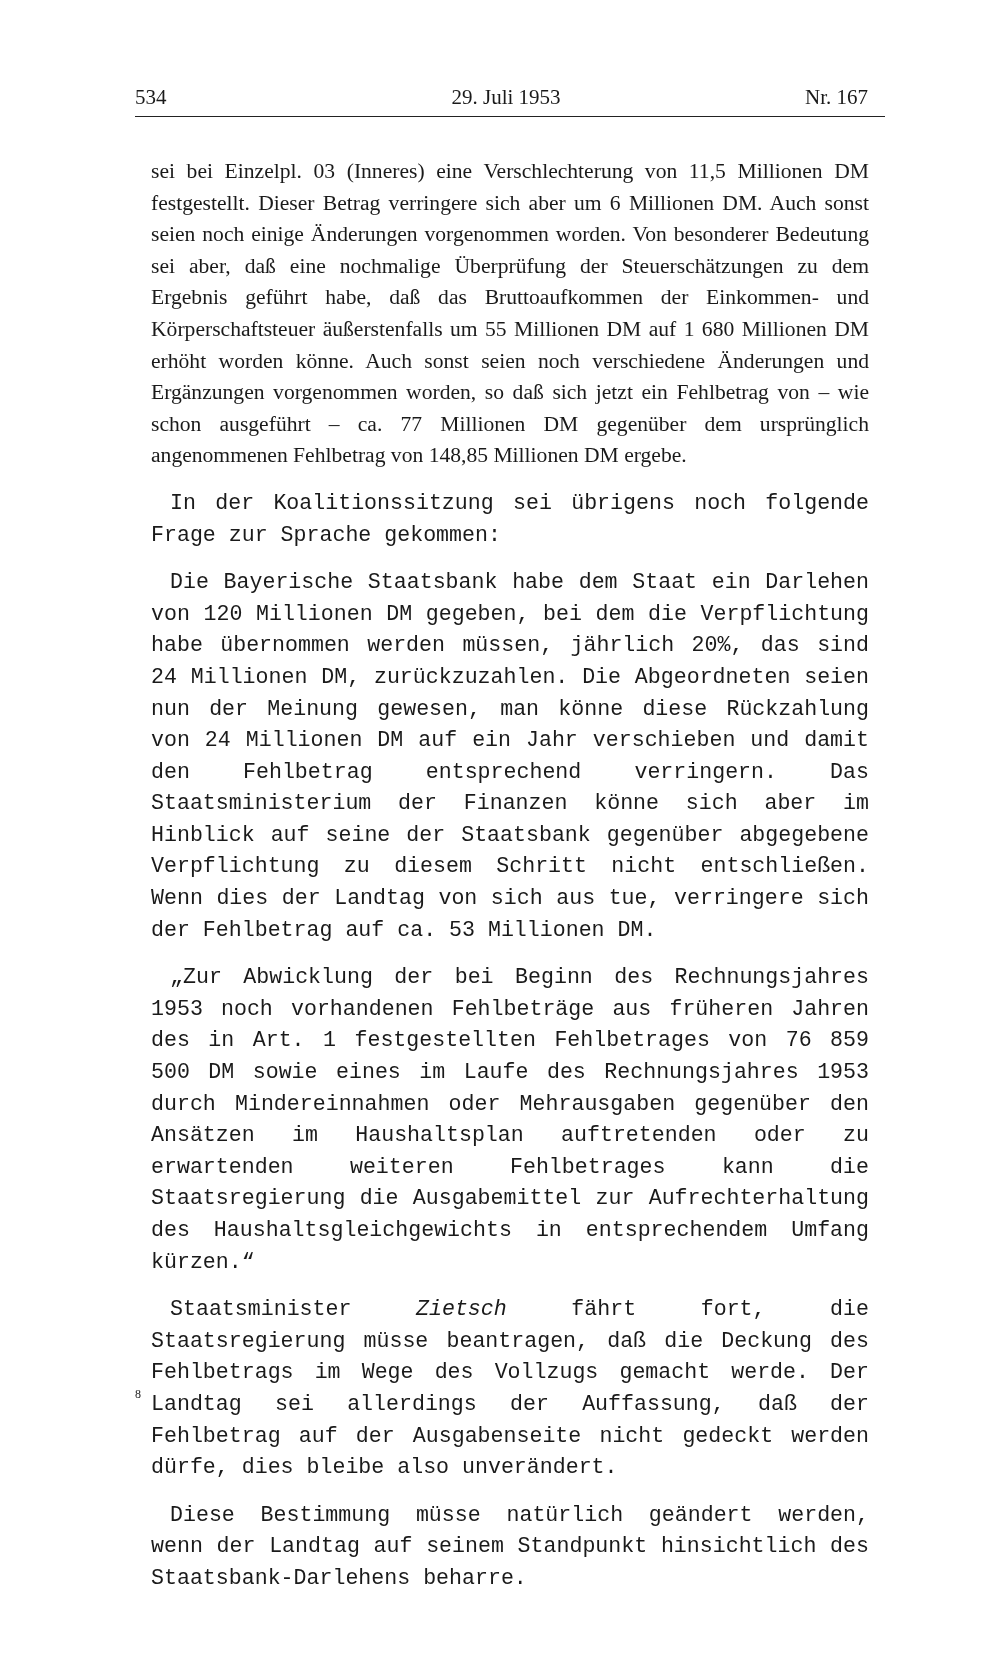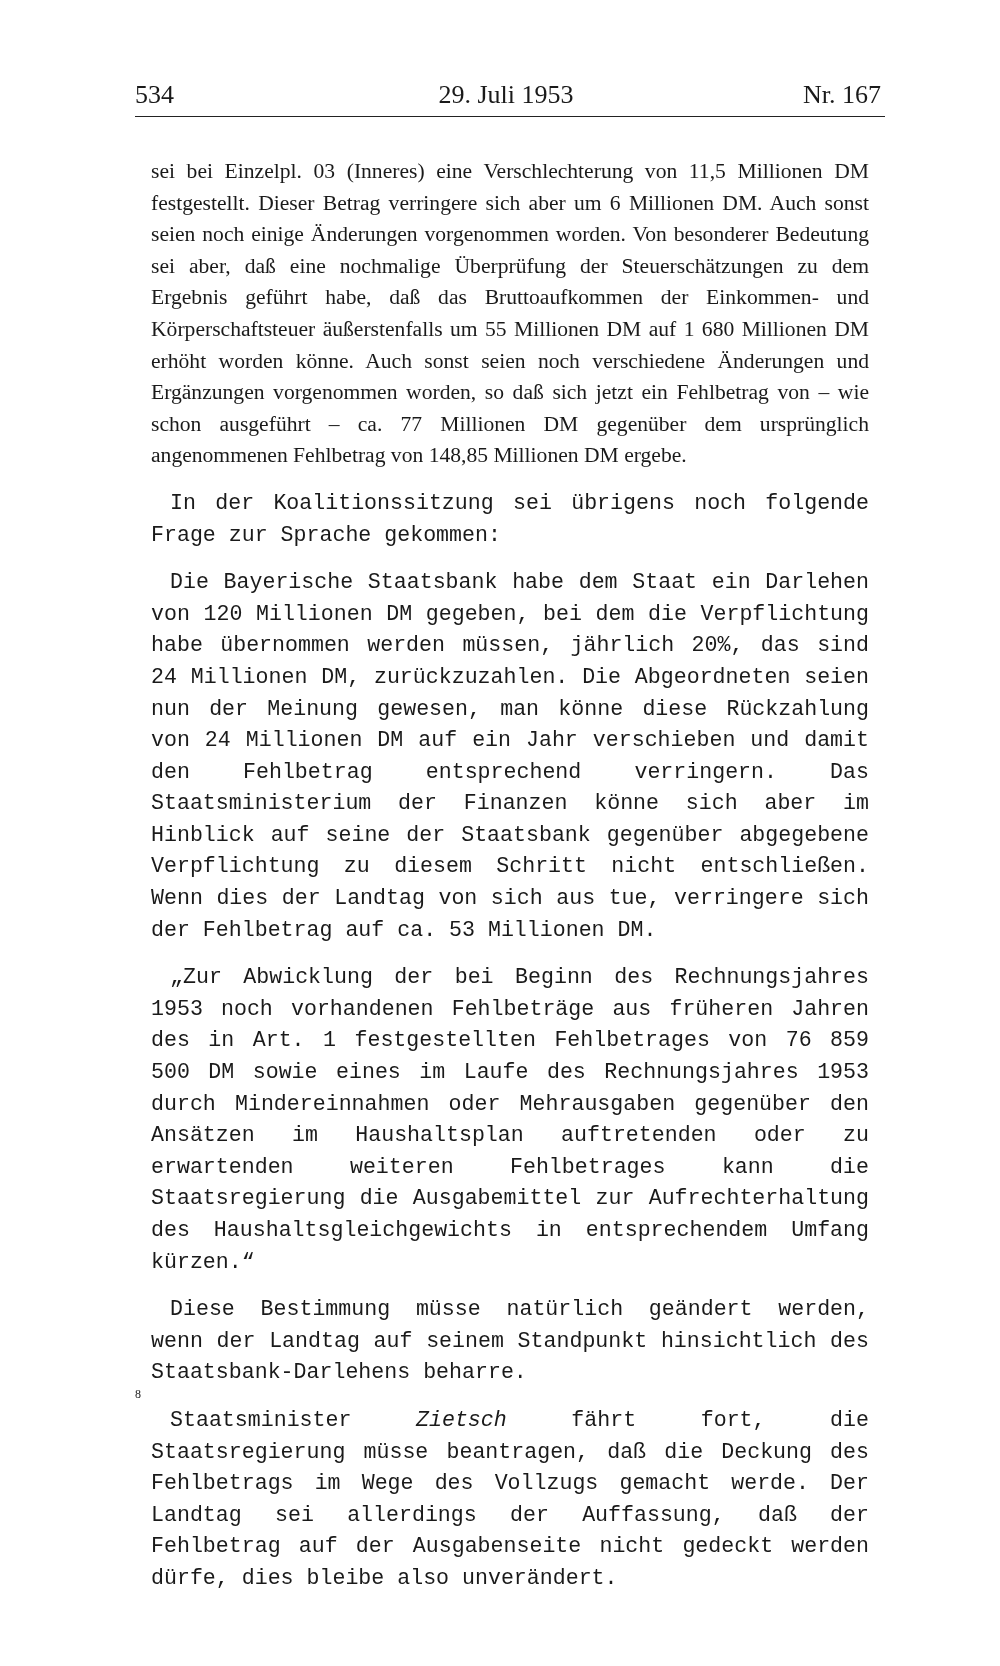--- a/index.html
+++ b/index.html
@@ -1,24 +1,24 @@
 <!DOCTYPE html>
 <html><head>
 <meta charset="utf-8">
 <style>
   html, body { margin: 0; padding: 0; background: #ffffff; }
   body { width: 1000px; height: 1666px; position: relative; overflow: hidden;
          font-family: "Liberation Serif", "DejaVu Serif", serif; color: #1a1a1a; }
   .page { position: absolute; left: 135px; top: 0; width: 750px; }
   .header { position: absolute; top: 80px; left: 0; width: 750px; height: 36px;
-            border-bottom: 1.5px solid #222; font-size: 26px; font-family: Liberation Serif, serif; }
+            border-bottom: 1.5px solid #222; font-size: 21px; font-family: Liberation Serif, serif; }
   .header span { position: absolute; bottom: 6px; }
   .h-left { left: 0; }
   .h-center { left: 0; right: 8px; text-align: center; }
-  .h-right { right: 4px; }
+  .h-right { right: 17px; }
   .body { position: absolute; top: 140px; left: 0; width: 750px;
           font-size: 21.6px; line-height: 31.6px; text-align: justify;
           hyphens: manual; }
   .body p { margin: 16px; }
   .body p.indent { text-indent: 19px; font-family: Liberation Mono, monospace; }
   .body p.gap { margin-top: 4px; }
   .body em { font-style: italic; }
   sup.fnref { font-size: 13px; vertical-align: 8px; line-height: 0; }
   .footnotes { position: absolute; top: 1385px; left: 0; width: 750px;
                font-size: 17.5px; line-height: 25px; }
@@ -34,22 +34,22 @@
     <span class="h-left">534</span>
     <span class="h-center">29. Juli 1953</span>
     <span class="h-right">Nr. 167</span>
   </div>
 
   <div class="body">
     <p>sei bei Einzelpl. 03 (Inneres) eine Verschlechterung von 11,5 Millionen DM festgestellt. Dieser Betrag verringere sich aber um 6 Millionen DM. Auch sonst seien noch einige Änderungen vorgenommen worden. Von besonderer Bedeutung sei aber, daß eine nochmalige Überprüfung der Steuerschätzungen zu dem Ergebnis geführt habe, daß das Bruttoaufkommen der Einkommen- und Körperschaftsteuer äußerstenfalls um 55 Millionen DM auf 1 680 Millionen DM erhöht worden könne. Auch sonst seien noch verschiedene Änderungen und Ergänzungen vorgenommen worden, so daß sich jetzt ein Fehlbetrag von – wie schon ausgeführt – ca. 77 Millionen DM gegenüber dem ursprünglich angenommenen Fehlbetrag von 148,85 Millionen DM ergebe.</p>
     <p class="indent gap">In der Koalitionssitzung sei übrigens noch folgende Frage zur Sprache gekommen:</p>
     <p class="indent gap">Die Bayerische Staatsbank habe dem Staat ein Darlehen von 120 Millionen DM gegeben, bei dem die Verpflichtung habe übernommen werden müssen, jährlich 20%, das sind 24 Millionen DM, zurückzuzahlen. Die Abgeordneten seien nun der Meinung gewesen, man könne diese Rückzahlung von 24 Millionen DM auf ein Jahr verschieben und damit den Fehlbetrag entsprechend verringern. Das Staatsministerium der Finanzen könne sich aber im Hinblick auf seine der Staatsbank gegenüber abgegebene Verpflichtung zu diesem Schritt nicht entschließen. Wenn dies der Landtag von sich aus tue, verringere sich der Fehlbetrag auf ca. 53 Millionen DM.</p>
     <p class="indent">„Zur Abwicklung der bei Beginn des Rechnungsjahres 1953 noch vorhandenen Fehlbeträge aus früheren Jahren des in Art. 1 festgestellten Fehlbetrages von 76 859 500 DM sowie eines im Laufe des Rechnungsjahres 1953 durch Mindereinnahmen oder Mehrausgaben gegenüber den Ansätzen im Haushaltsplan auftretenden oder zu erwartenden weiteren Fehlbetrages kann die Staatsregierung die Ausgabemittel zur Aufrechterhaltung des Haushaltsgleichgewichts in entsprechendem Umfang kürzen.“</p>
+    <p class="indent gap"><span>Staatsminister </span><em>Zietsch</em><span> fährt fort, die Staatsregierung müsse beantragen, daß die Deckung des Fehlbetrags im Wege des Vollzugs gemacht werde. Der Landtag sei allerdings der Auffassung, daß der Fehlbetrag auf der Ausgabenseite nicht gedeckt werden dürfe, dies bleibe also unverändert.</span></p>
     <p class="indent gap">Diese Bestimmung müsse natürlich geändert werden, wenn der Landtag auf seinem Standpunkt hinsichtlich des Staatsbank-Darlehens beharre.</p>
-    <p class="indent gap"><span>Staatsminister </span><em>Zietsch</em><span> fährt fort, die Staatsregierung müsse beantragen, daß die Deckung des Fehlbetrags im Wege des Vollzugs gemacht werde. Der Landtag sei allerdings der Auffassung, daß der Fehlbetrag auf der Ausgabenseite nicht gedeckt werden dürfe, dies bleibe also unverändert.</span></p>
   </div>
 
   <div class="footnotes">
     <div class="fn">
       <span class="fn-num">8</span>
     </div>
   </div>
 
 </div>
 

